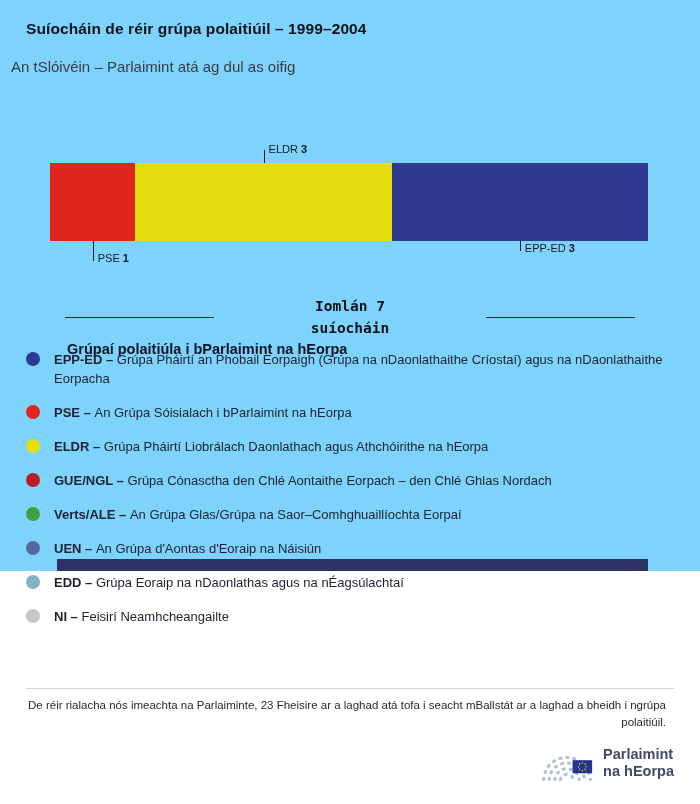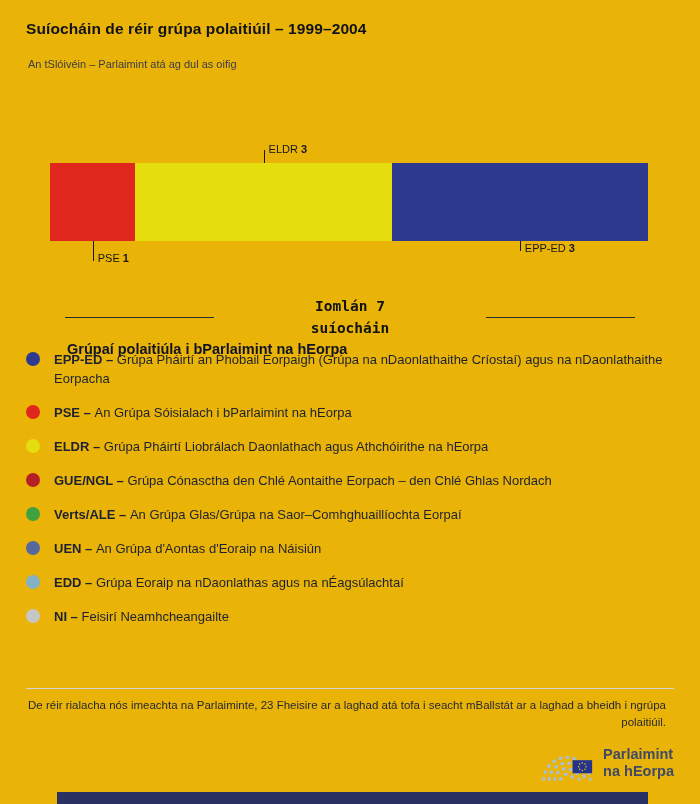--- a/index.html
+++ b/index.html
@@ -2,24 +2,24 @@
 <html><head>
 <meta charset="utf-8">
 <style>
   * { margin:0; padding:0; box-sizing:border-box; }
   html,body { background:#ffffff; }
   body {
     width:700px; height:804px;
     font-family:"Liberation Sans", sans-serif;
     color:#14161f; position:relative; overflow:hidden;
   }
-  .page { position:relative; width:700px; height:804px; background:#eab308; }
+  .page { position:relative; width:700px; height:571px; background:#7dd3fc; }
 
   .title { position:absolute; left:26px; top:20px; font-size:15.5px; font-weight:bold; color:#101218; letter-spacing:.1px; }
-  .subtitle { position:absolute; left:28px; top:58px; font-size:11px; color:#3b3d44; }
+  .subtitle { position:absolute; left:11px; top:58px; font-size:15px; color:#3b3d44; }
 
   
   .chart { position:absolute; left:50px; top:141px; width:598px; height:132px; }
   .bar-track { position:absolute; left:0; top:22px; width:598px; height:78px; display:flex; }
   .bar-track > div { height:100%; }
   .tick { position:absolute; width:1px; background:#15171c; }
   .seg-label { position:absolute; font-size:11px; white-space:nowrap; color:#15171c; }
   .seg-label b { font-weight:bold; }
 
   

